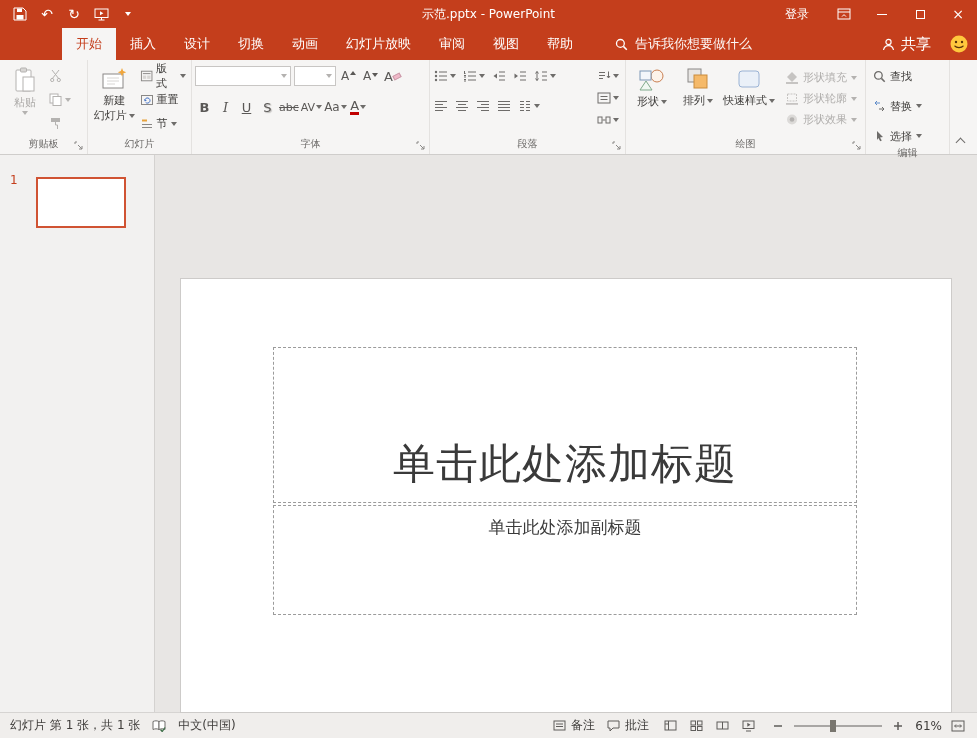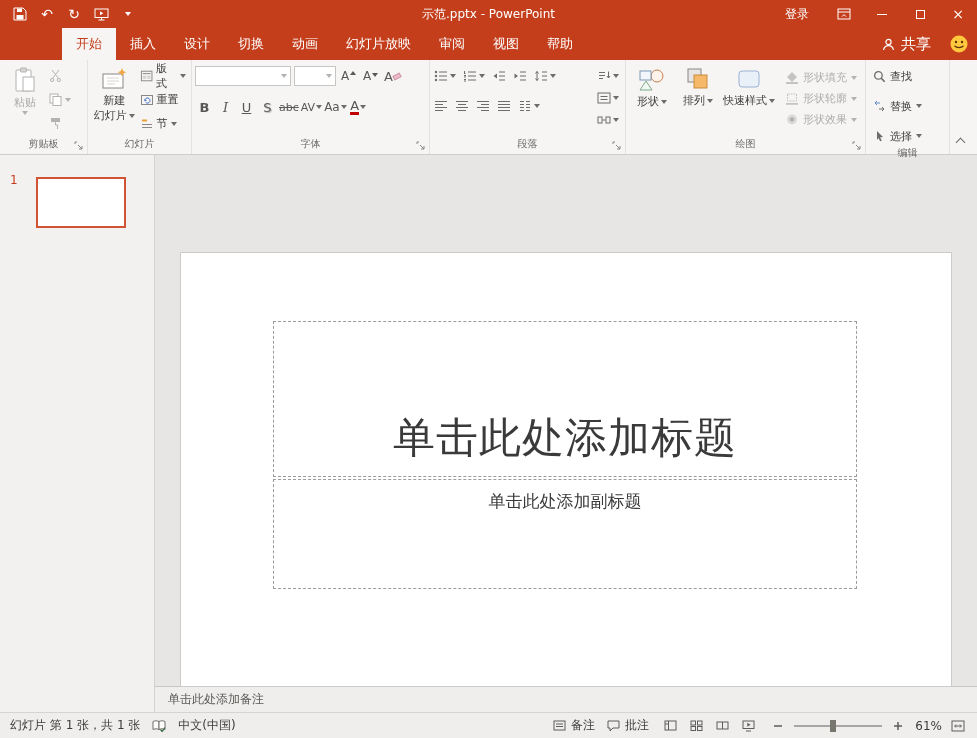--- a/index.html
+++ b/index.html
@@ -164,20 +164,27 @@
     <div class="tab file">文件</div>
     <div class="tab active">开始</div>
     <div class="tab">插入</div>
     <div class="tab">设计</div>
     <div class="tab">切换</div>
     <div class="tab">动画</div>
     <div class="tab">幻灯片放映</div>
     <div class="tab">审阅</div>
     <div class="tab">视图</div>
     <div class="tab">帮助</div>
+    <div class="tellme">
+      <svg width="13" height="13" viewBox="0 0 13 13">
+          <circle cx="5.4" cy="5.4" r="3.9" fill="none" stroke="#fff" stroke-width="1.3"></circle>
+          <path d="M8.4 8.4l3.4 3.4" stroke="#fff" stroke-width="1.5"></path>
+        </svg>
+      <span>告诉我你想要做什么</span>
+    </div>
     <div class="share">
       <svg width="13" height="13" viewBox="0 0 13 13">
           <circle cx="6.5" cy="4" r="2.6" fill="none" stroke="#fff" stroke-width="1.2"></circle>
           <path d="M1.5 12c.6-3 3-4.3 5-4.3s4.4 1.3 5 4.3" fill="none" stroke="#fff" stroke-width="1.2"></path>
         </svg>
       <span>共享</span>
     </div>
     <div class="smiley-btn">
       <svg width="20" height="20" viewBox="0 0 20 20">
           <circle cx="10" cy="10" r="8.5" fill="#FFC83D"></circle>
@@ -557,21 +564,20 @@
       <span class="slide-num">1</span>
       <div class="thumb"></div>
     </div>
     <div class="rightcol">
       <div class="editor">
         <div class="slide">
           <div class="ph ph-title">单击此处添加标题</div>
           <div class="ph ph-sub">单击此处添加副标题</div>
         </div>
       </div>
-      <div class="notesbar">单击此处添加备注</div>
     </div>
   </div>
 
   <div class="status">
     <span class="st-item">幻灯片 第 1 张，共 1 张</span>
     <span class="st-item">
       <svg width="14" height="12" viewBox="0 0 14 12">
           <path d="M1 1.5c2-.9 4-.9 6 0v8c-2-.9-4-.9-6 0z" fill="#fff" stroke="#6E6C6A"></path>
           <path d="M13 1.5c-2-.9-4-.9-6 0v8c2-.9 4-.9 6 0z" fill="#fff" stroke="#6E6C6A"></path>
           <path d="M8.5 9.5l1.7 2 2.8-4" fill="none" stroke="#3C6E47" stroke-width="1.3"></path>

